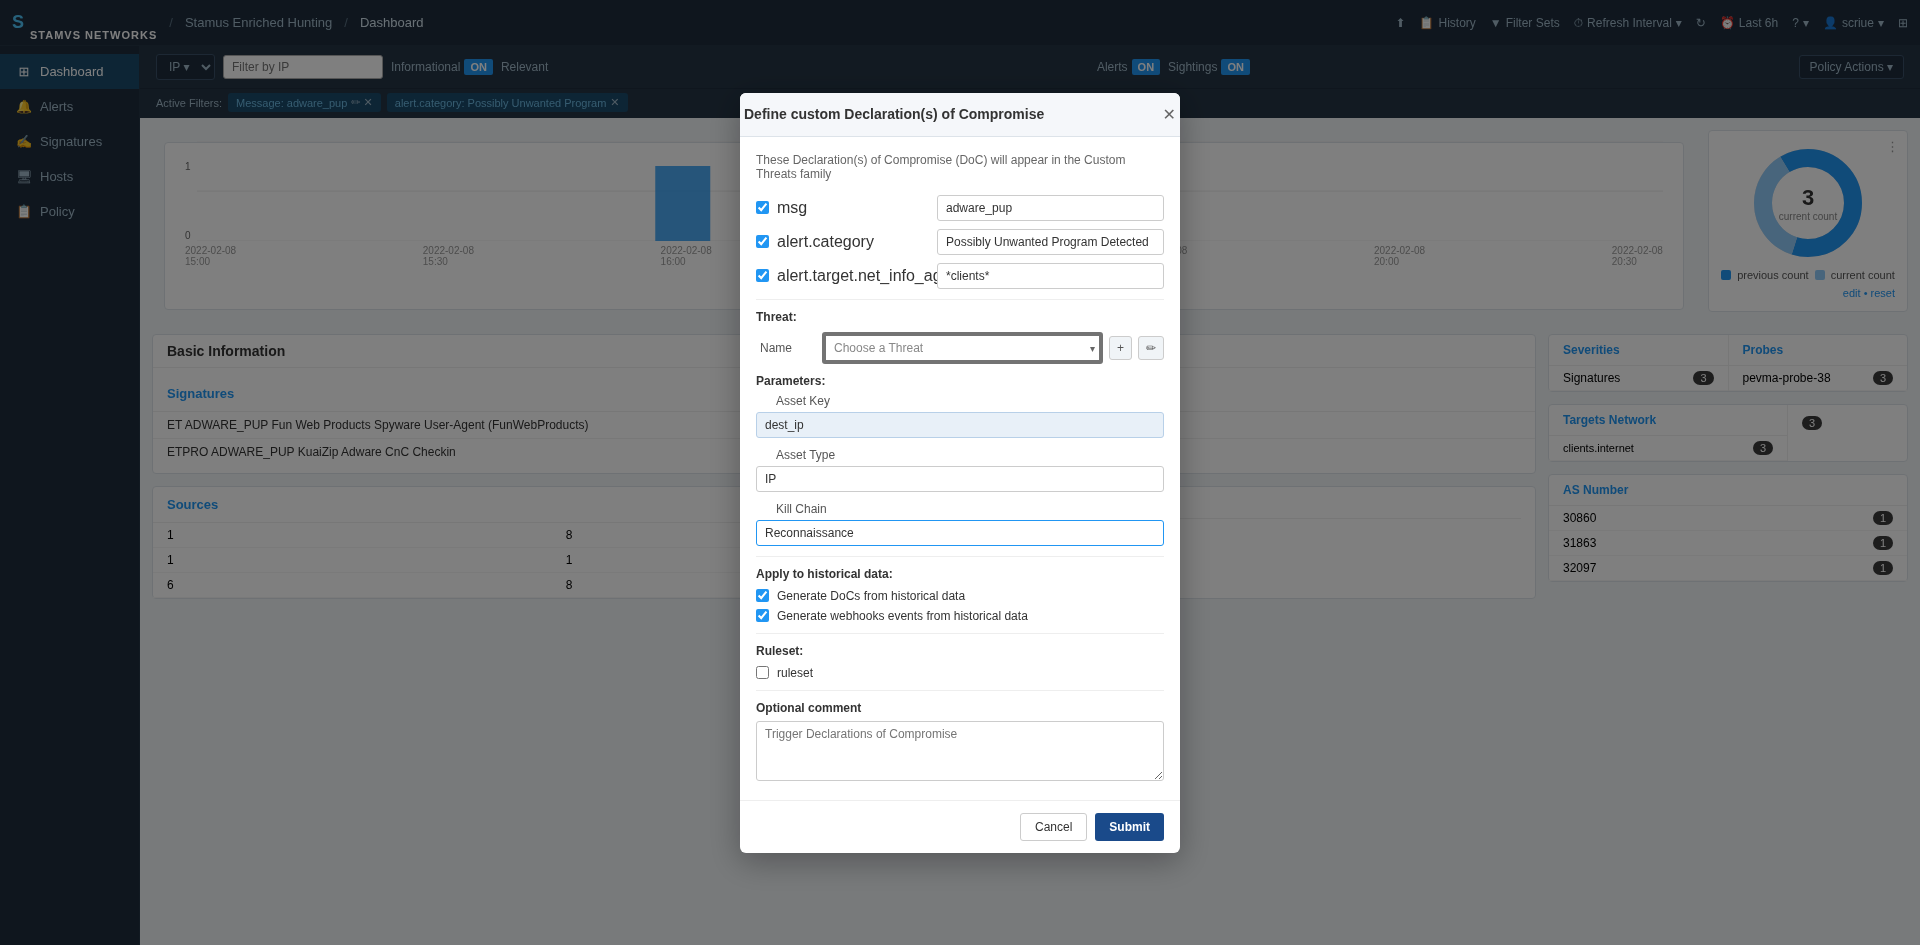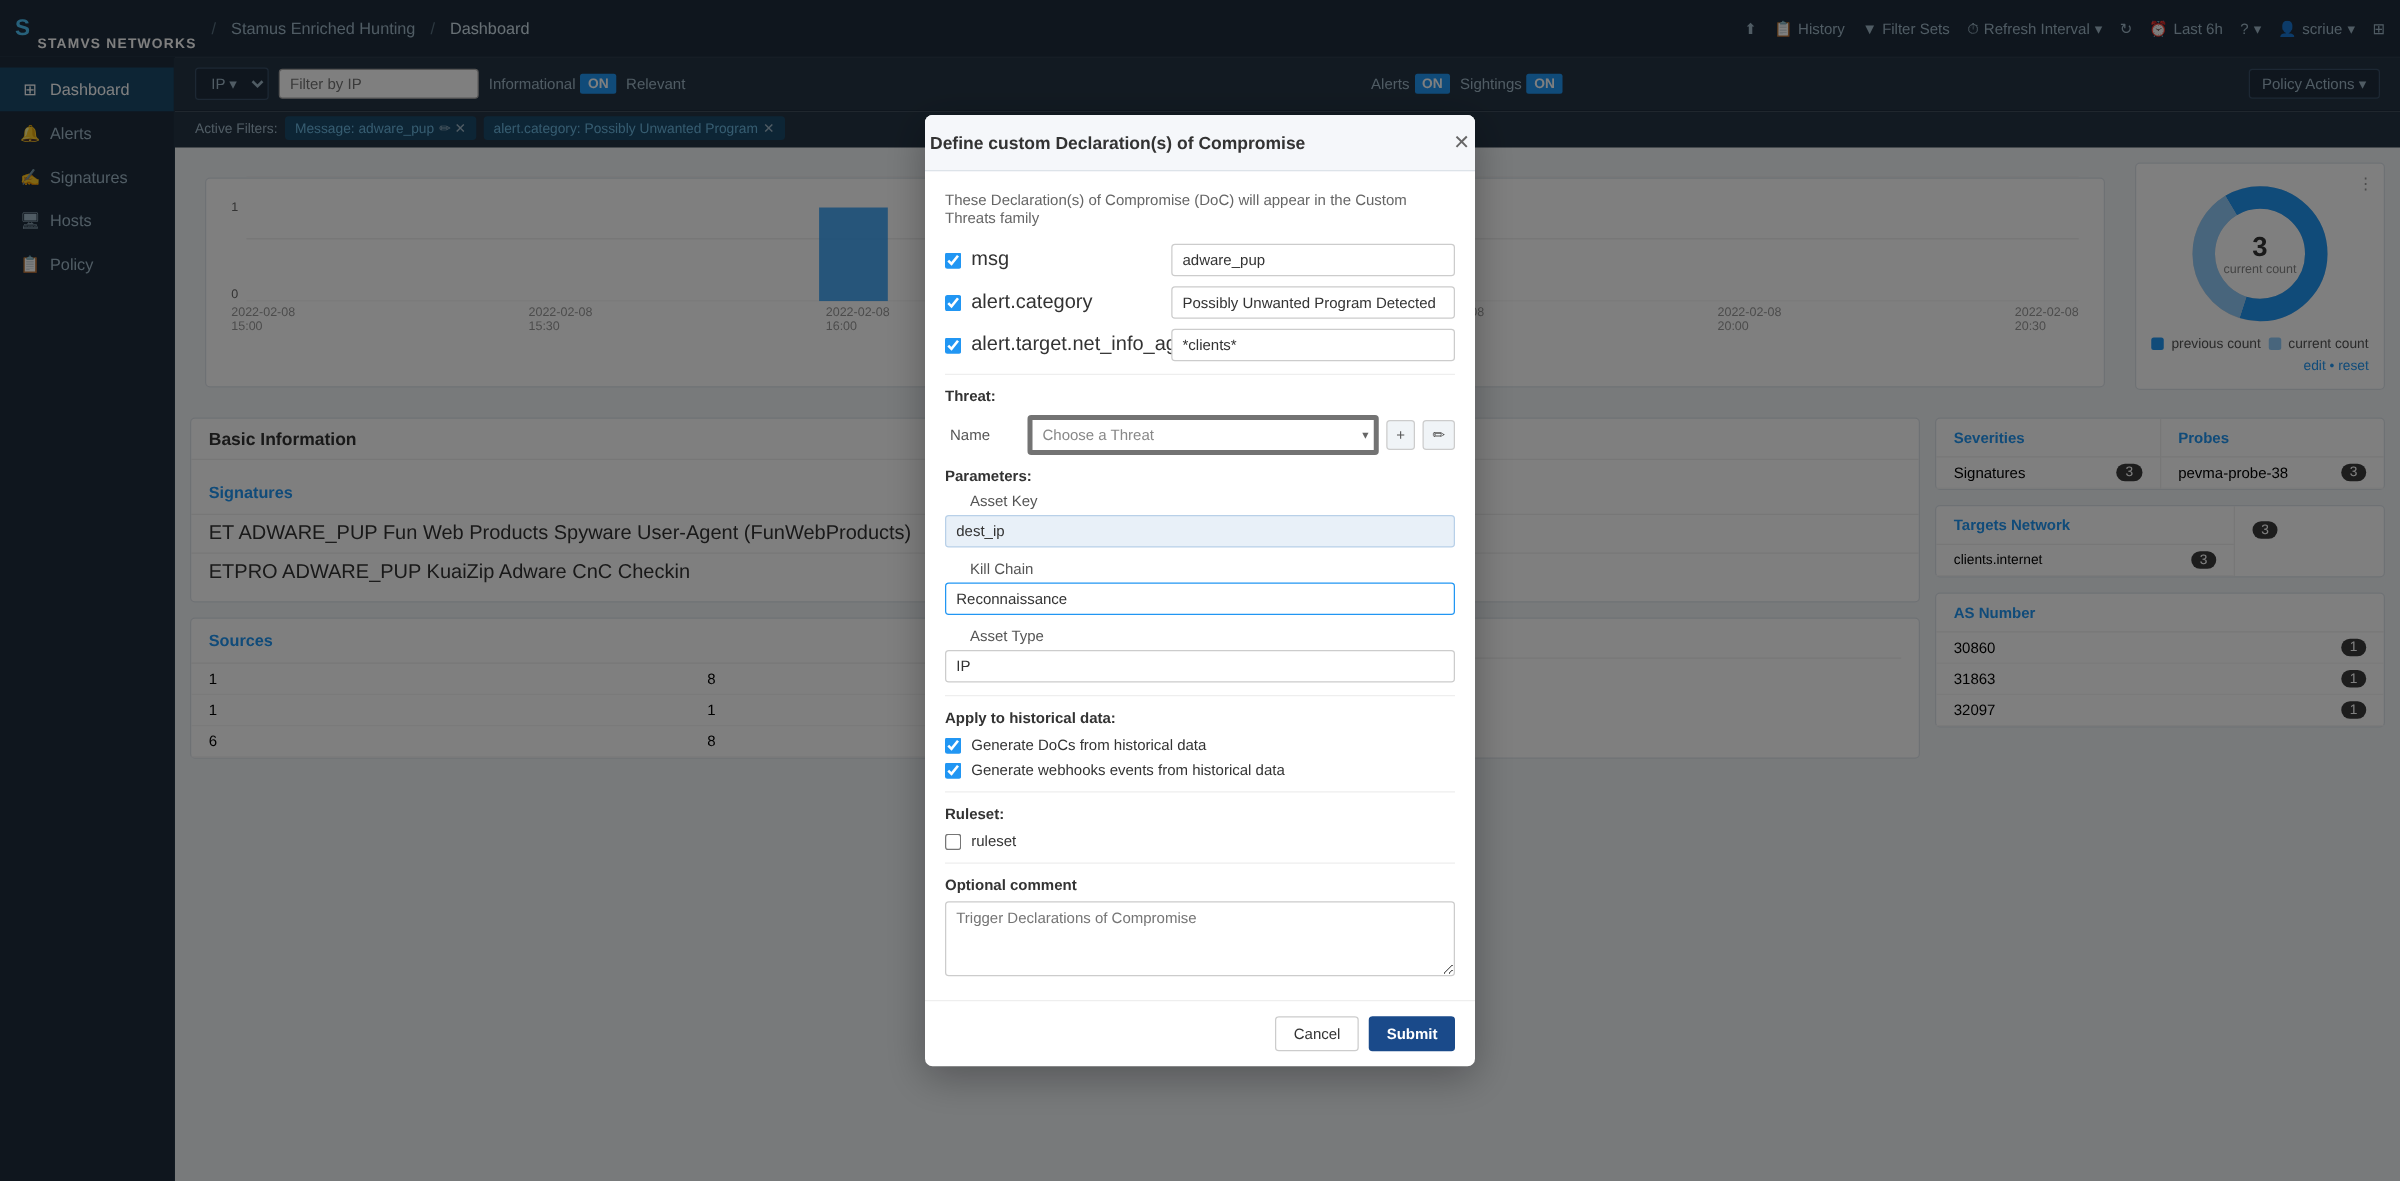--- a/index.html
+++ b/index.html
@@ -155,21 +155,21 @@
     .modal-footer { padding: 12px 16px; display: flex; justify-content: flex-end; gap: 8px; border-top: 1px solid #eee; }
     .btn-cancel { background: #fff; border: 1px solid #ccc; color: #333; padding: 6px 14px; border-radius: 3px; cursor: pointer; font-size: 12px; }
     .btn-submit { background: #1a4a8a; border: none; color: #fff; padding: 6px 14px; border-radius: 3px; cursor: pointer; font-size: 12px; font-weight: 600; }
 
     .divider { border: none; border-top: 1px solid #eee; margin: 10px 0; }
 
     
     .logo-s { color: #4fc3f7; font-weight: 900; font-size: 18px; }
 
     
-    .sig-row { display: flex; align-items: flex-start; padding: 6px 14px; border-bottom: 1px solid #f0f0f0; font-size: 16px; color: #333; }
+    .sig-row { display: flex; align-items: flex-start; padding: 6px 14px; border-bottom: 1px solid #f0f0f0; font-size: 12px; color: #333; }
     .sig-row:last-child { border-bottom: none; }
     .score-header { font-size: 12px; color: #2196F3; font-weight: 600; padding: 8px 14px; border-bottom: 1px solid #eee; }
     .score-row { display: flex; align-items: center; justify-content: space-between; padding: 5px 14px; font-size: 12px; border-bottom: 1px solid #f5f5f5; }
     .score-badge { background: #3a3a3a; color: #fff; border-radius: 10px; padding: 1px 7px; font-size: 11px; }
 
     
     .active-filters { display: flex; align-items: center; gap: 6px; padding: 4px 16px 6px 16px; background: #253545; }
     .active-filters-label { font-size: 11px; color: #a0b8c8; }
 
     .chart-labels { display: flex; justify-content: space-between; padding: 0 8px; }
@@ -477,42 +477,42 @@
       </div>
 
       
       <div style="font-size:12px; font-weight:600; color:#333; margin: 10px 0 6px 0;">Parameters:</div>
 
       <div class="param-row">
         <div class="param-label">Asset Key</div>
         <input type="text" class="param-input" value="dest_ip" style="">
       </div>
       <div class="param-row">
+        <div class="param-label">Asset Type</div>
+        <div style="position:relative;">
+          <select class="select-input">
+            <option value="IP">IP</option>
+            <option value="Domain">Domain</option>
+            <option value="URL">URL</option>
+          </select>
+        </div>
+      </div>
+      <div class="param-row">
         <div class="param-label">Kill Chain</div>
         <div style="position:relative;">
           <select class="kill-chain-select">
             <option value="Reconnaissance">Reconnaissance</option>
             <option value="Delivery">Delivery</option>
             <option value="Exploitation">Exploitation</option>
             <option value="Installation">Installation</option>
             <option value="C2">C2</option>
             <option value="Actions">Actions</option>
           </select>
         </div>
       </div>
-      <div class="param-row">
-        <div class="param-label">Asset Type</div>
-        <div style="position:relative;">
-          <select class="select-input">
-            <option value="IP">IP</option>
-            <option value="Domain">Domain</option>
-            <option value="URL">URL</option>
-          </select>
-        </div>
-      </div>
 
       <hr class="divider">
 
       
       <div style="font-size:12px; font-weight:600; color:#333; margin-bottom:8px;">Apply to historical data:</div>
       <div class="checkbox-row">
         <input type="checkbox" id="gen-docs" checked="" style="">
         <label for="gen-docs">Generate DoCs from historical data</label>
       </div>
       <div class="checkbox-row">

